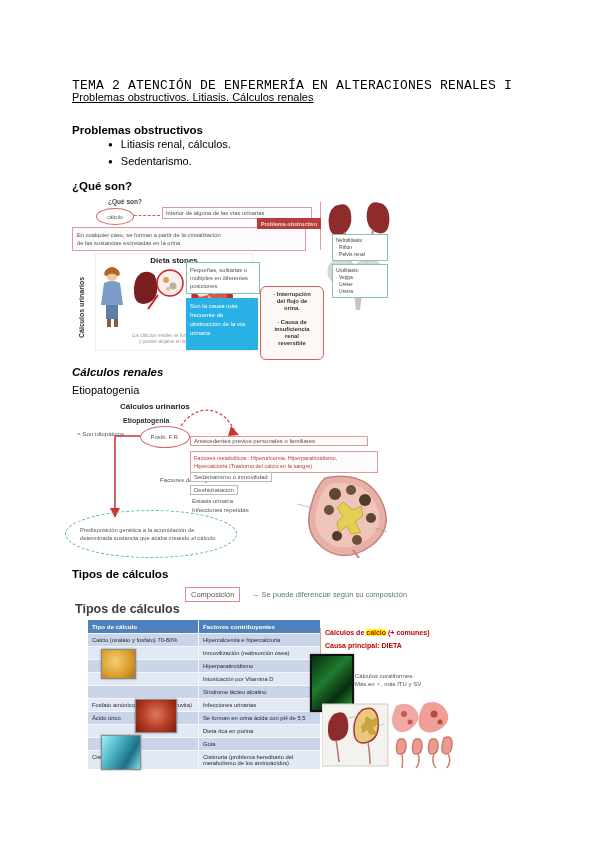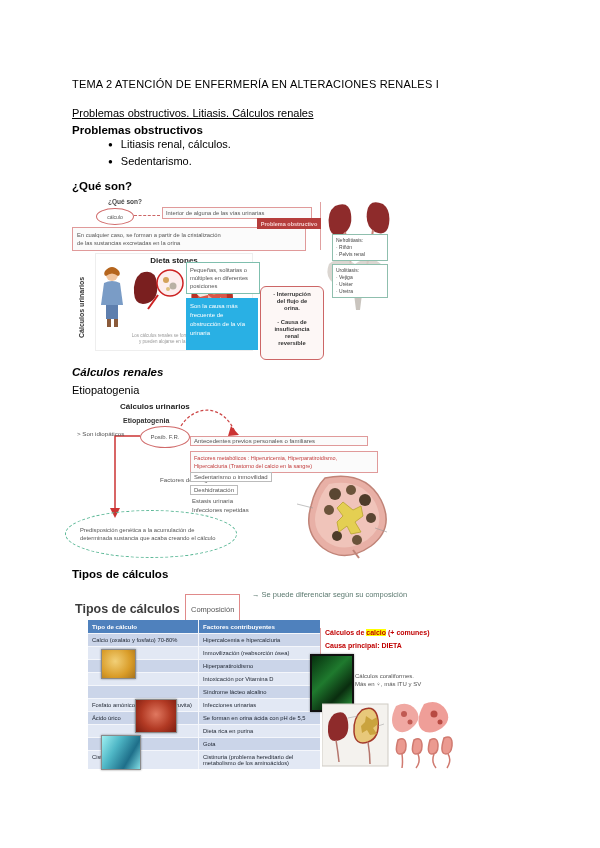--- a/index.html
+++ b/index.html
@@ -2,21 +2,21 @@
 <html><head>
 <meta charset="utf-8">
 <style>
   html,body{margin:0;padding:0;background:#ffffff;}
   #page{position:relative;width:600px;height:848px;background:#fff;overflow:hidden;
         font-family:"Liberation Sans",sans-serif;color:#000;}
   .abs{position:absolute;}
   .pre{white-space:pre-line;}
 
   
-  .doc-title{font-size:11px;letter-spacing:.2px;}
+  .doc-title{font-size:13px;letter-spacing:.2px;font-family:Liberation Mono, monospace;}
   .h-under{font-size:11px;text-decoration:underline;}
   .h-bold{font-size:11.5px;font-weight:bold;}
   .body-t{font-size:11px;}
   .bullet{font-size:11px;display:flex;gap:8px;margin-bottom:4px;}
   .bullet .dot{font-size:8px;line-height:13px;}
   .pinkbox{border:1px solid #e09a9a;background:#fbfbfb;color:#555;}
   .tealbox{border:1px solid #7fbfae;background:#fff;color:#555;}
   .redtext{color:#c23b3b;}
 
   
@@ -49,21 +49,21 @@
              display:flex;align-items:center;justify-content:center;}
   #d2 .ant{font-size:6px;color:#555;padding:1px 3px;}
   #d2 .met{font-size:5.5px;line-height:8px;padding:2px 3px;}
   #d2 .risk{font-size:6px;color:#555;margin-bottom:3px;}
   #d2 .riskbox{border:1px solid #bbb;display:inline-block;padding:1px 3px;background:#fff;}
   #d2 .goval{border:1.5px dashed #5cb897;border-radius:50%;font-size:5.8px;line-height:8px;
              color:#555;display:flex;align-items:center;justify-content:center;text-align:left;
              padding:4px 14px;box-sizing:border-box;}
 
   
-  .compbox{border:1px solid #e08a8a;font-size:7.5px;color:#555;padding:10px 5px;background:#fff;margin-top:7px;}
+  .compbox{border:1px solid #e08a8a;font-size:7.5px;color:#555;padding:2px 5px;background:#fff;}
   .compnote{font-size:7.5px;color:#5c7a70;}
   .imgtitle{font-size:12.5px;font-weight:600;color:#3d3d3d;}
 
   #ttab{font-size:5.8px;color:#1d2430;}
   #ttab .thead{display:flex;background:#4f81bd;color:#fff;font-weight:bold;font-size:6.2px;}
   #ttab .thead div{padding:3px 4px;}
   #ttab .trow{display:flex;}
   #ttab .rows .trow:nth-child(odd){background:#cbd5e9;}
   #ttab .rows .trow:nth-child(even){background:#e2e8f4;}
   #ttab .c1{width:110px;padding:3px 2px 3px 4px;box-sizing:border-box;}
@@ -80,21 +80,21 @@
   .anno-red{font-size:7px;font-weight:bold;color:#c00000;}
   .hl{background:#ffff00;}
   .anno-gray{font-size:6px;color:#555;line-height:8px;}
 </style>
 </head>
 <body>
 
 <div id="page">
 
   <div class="abs doc-title" style="left:72px;top:78px;width:470px;">TEMA 2 ATENCIÓN DE ENFERMERÍA EN ALTERACIONES RENALES I</div>
-  <div class="abs h-under" style="left:72px;top:107px;">Problemas obstructivos. Litiasis. Cálculos renales</div>
+  <div class="abs h-under" style="left:72px;top:91px;">Problemas obstructivos. Litiasis. Cálculos renales</div>
   <div class="abs h-bold" style="left:72px;top:124px;">Problemas obstructivos</div>
 
   <div class="abs" style="left:108px;top:138px;">
     <div class="bullet">
       <span class="dot">●</span>
       <span>Litiasis renal, cálculos.</span>
     </div>
     <div class="bullet">
       <span class="dot">●</span>
       <span>Sedentarismo.</span>

